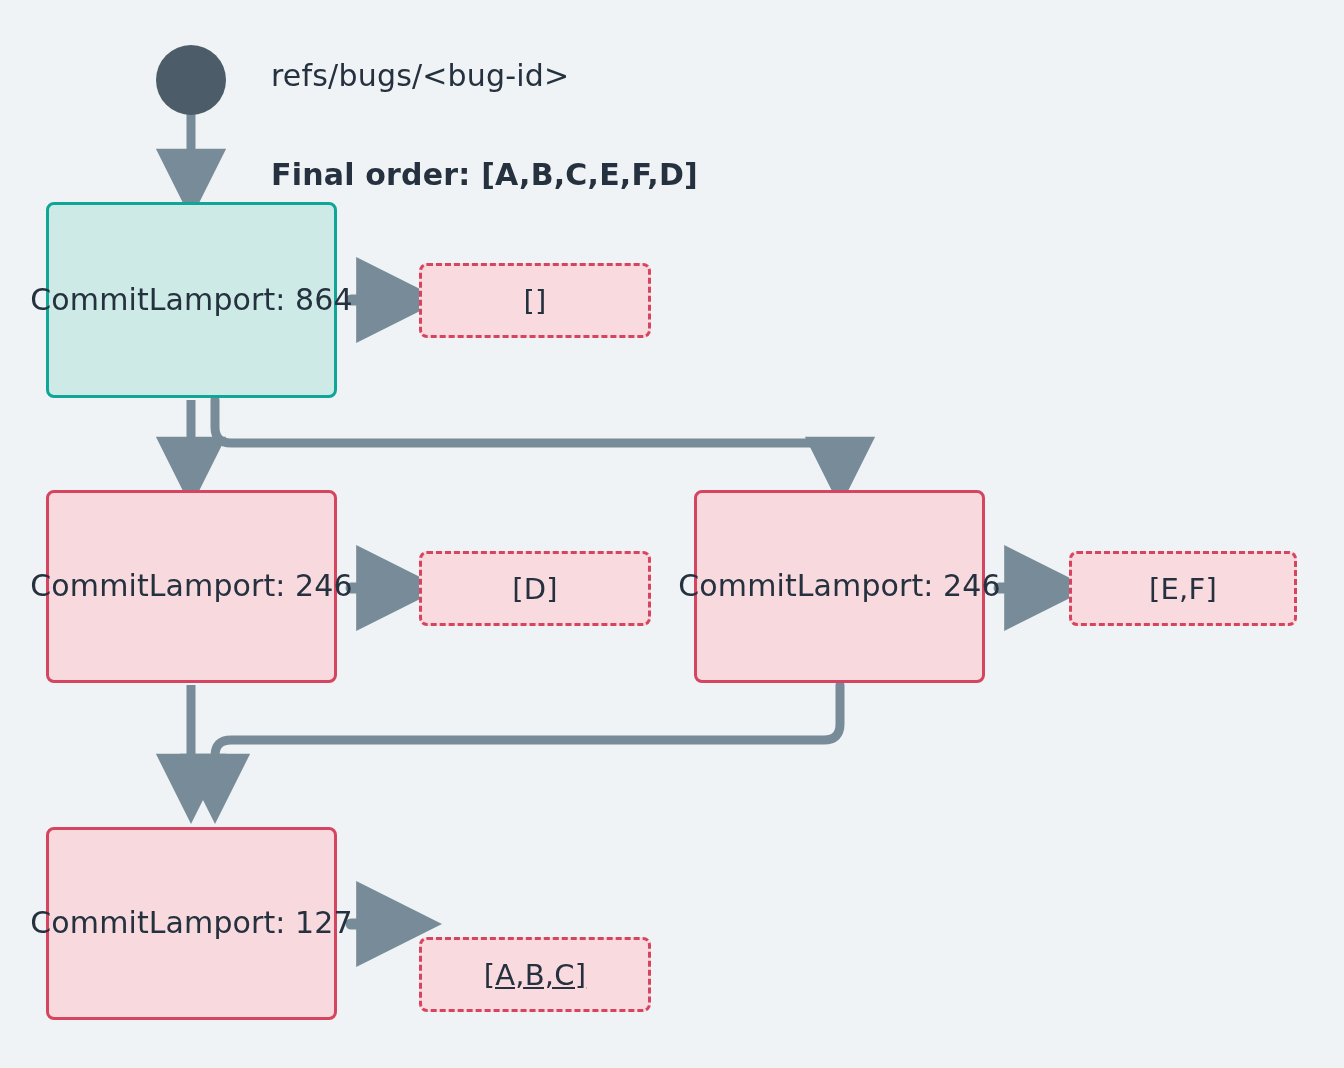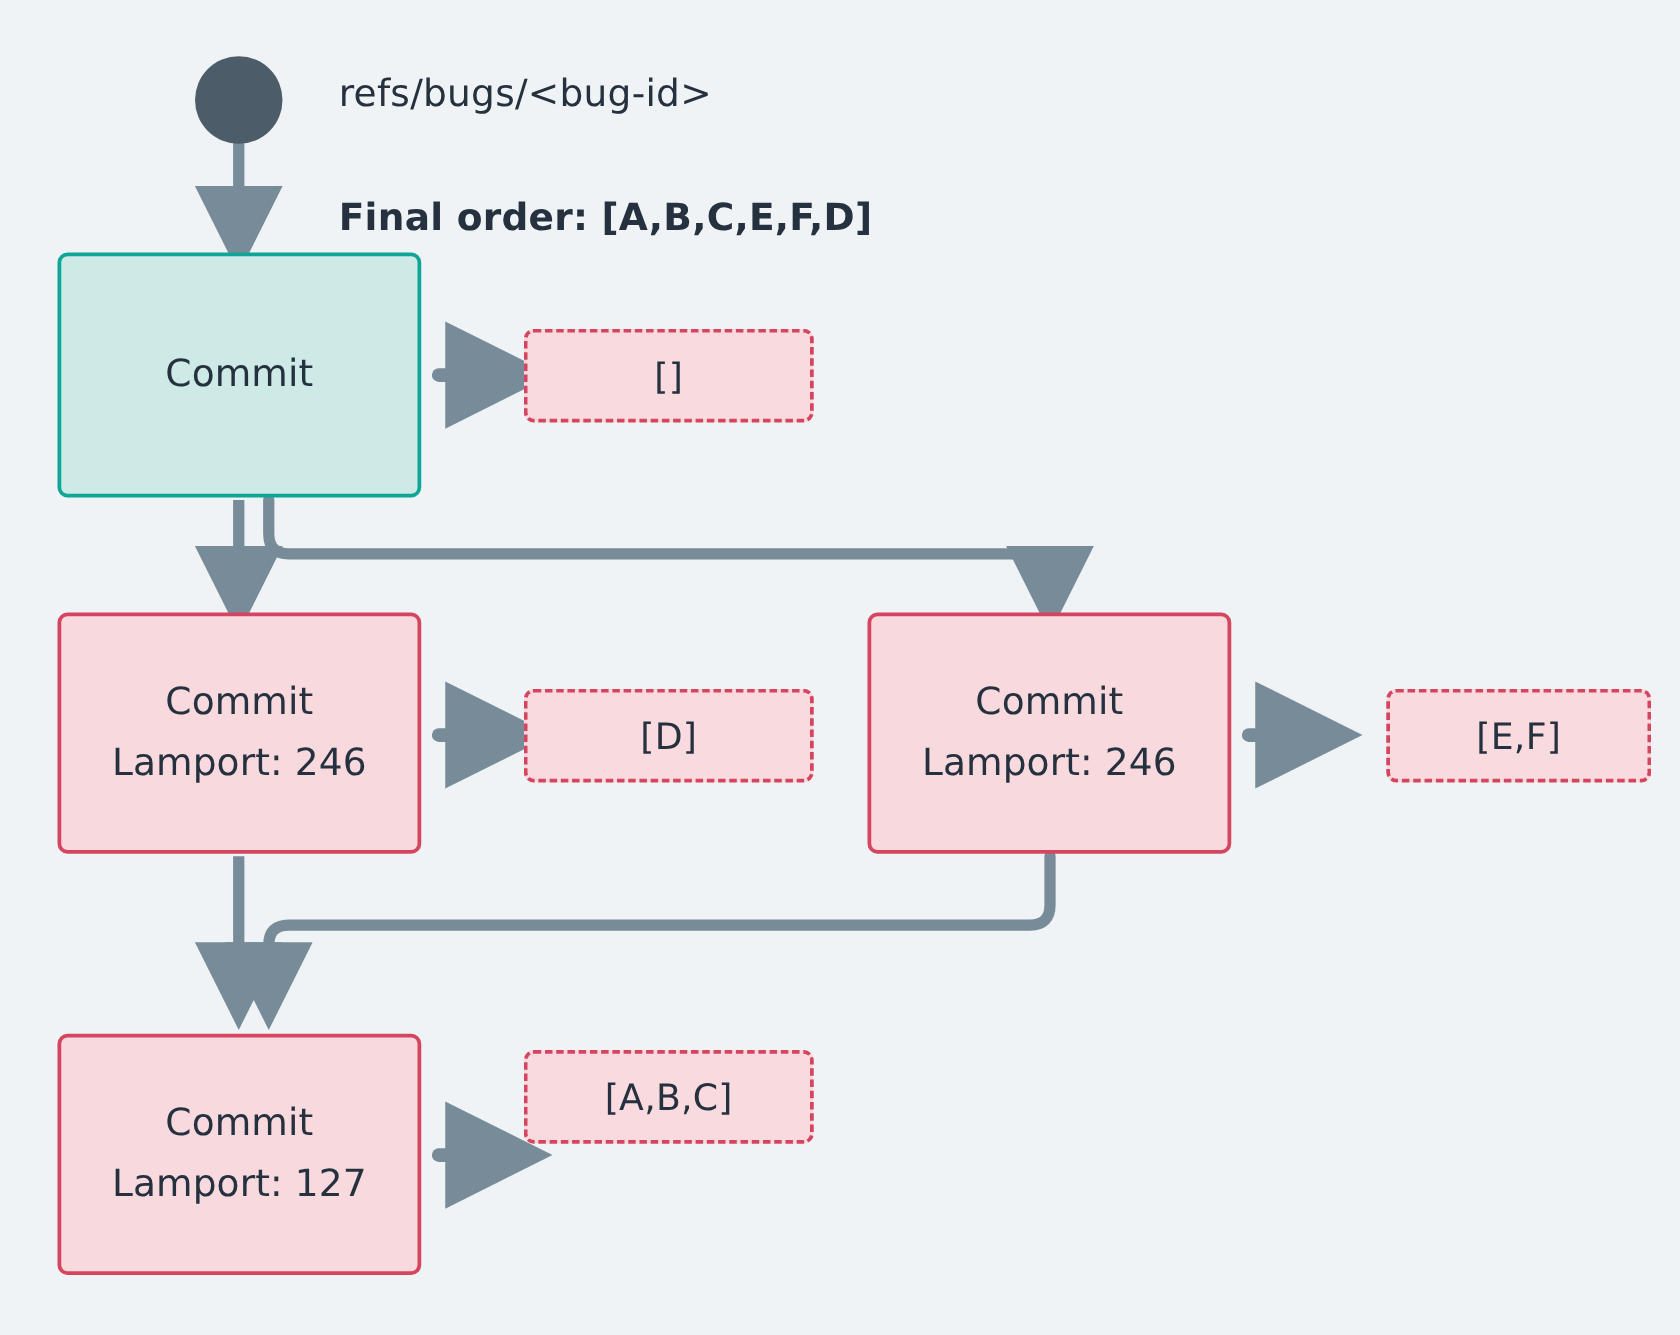--- a/index.html
+++ b/index.html
@@ -24,21 +24,21 @@
     top: 0;
     width: 1344px;
     height: 1068px;
     pointer-events: none;
   }
 
   .node {
     position: absolute;
     box-sizing: border-box;
     display: flex;
-    flex-direction: column;
+    flex-direction: row;
     align-items: center;
     justify-content: center;
     border-radius: 8px;
     color: #25313f;
     font-size: 30px;
     line-height: 1.62;
     text-align: center;
     letter-spacing: 0.1px;
   }
   .node .line {
@@ -120,46 +120,47 @@
   </svg>
 
   <div class="root-dot" style="left:156px; top:45px; width:70px; height:70px;"></div>
 
   <div class="caption caption-ref" style="left:271px; top:58px;">refs/bugs/&lt;bug-id&gt;</div>
 
   <div class="caption caption-order" style="left:271px; top:114px;">Final order: [A,B,C,E,F,D]</div>
 
   <div class="node commit-head" style="left:46px; top:202px; width:291px; height:196px;">
     <div class="line">Commit</div>
+    <div class="line">Lamport: 864</div>
   </div>
 
   <div class="ops-box" style="left:419px; top:263px; width:232px; height:75px;">
     <span>[]</span>
   </div>
 
   <div class="node commit-plain" style="left:46px; top:490px; width:291px; height:193px;">
     <div class="line">Commit</div>
     <div class="line">Lamport: 246</div>
   </div>
 
   <div class="ops-box" style="left:419px; top:551px; width:232px; height:75px;">
     <span>[D]</span>
   </div>
 
   <div class="node commit-plain" style="left:694px; top:490px; width:291px; height:193px;">
     <div class="line">Commit</div>
     <div class="line">Lamport: 246</div>
   </div>
 
-  <div class="ops-box" style="left:1069px; top:551px; width:212px; height:75px;margin-left:40px;">
+  <div class="ops-box" style="left:1069px; top:551px; width:228px; height:75px;">
     <span>[E,F]</span>
   </div>
 
   <div class="node commit-plain" style="left:46px; top:827px; width:291px; height:193px;">
     <div class="line">Commit</div>
     <div class="line">Lamport: 127</div>
   </div>
 
-  <div class="ops-box" style="left:419px; top:840px; width:232px; height:75px;">
+  <div class="ops-box" style="left:419px; top:937px; width:232px; height:75px;text-decoration:underline;">
     <span>[A,B,C]</span>
   </div>
 
 </div>
 
 </body></html>

